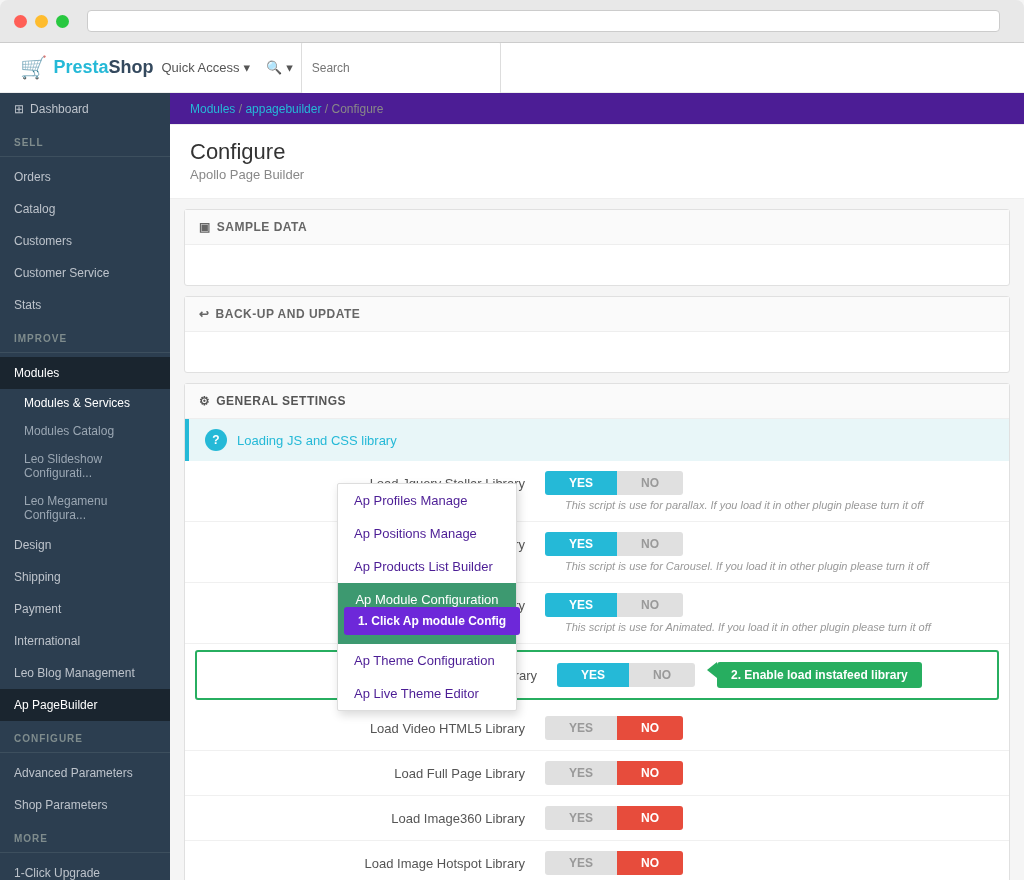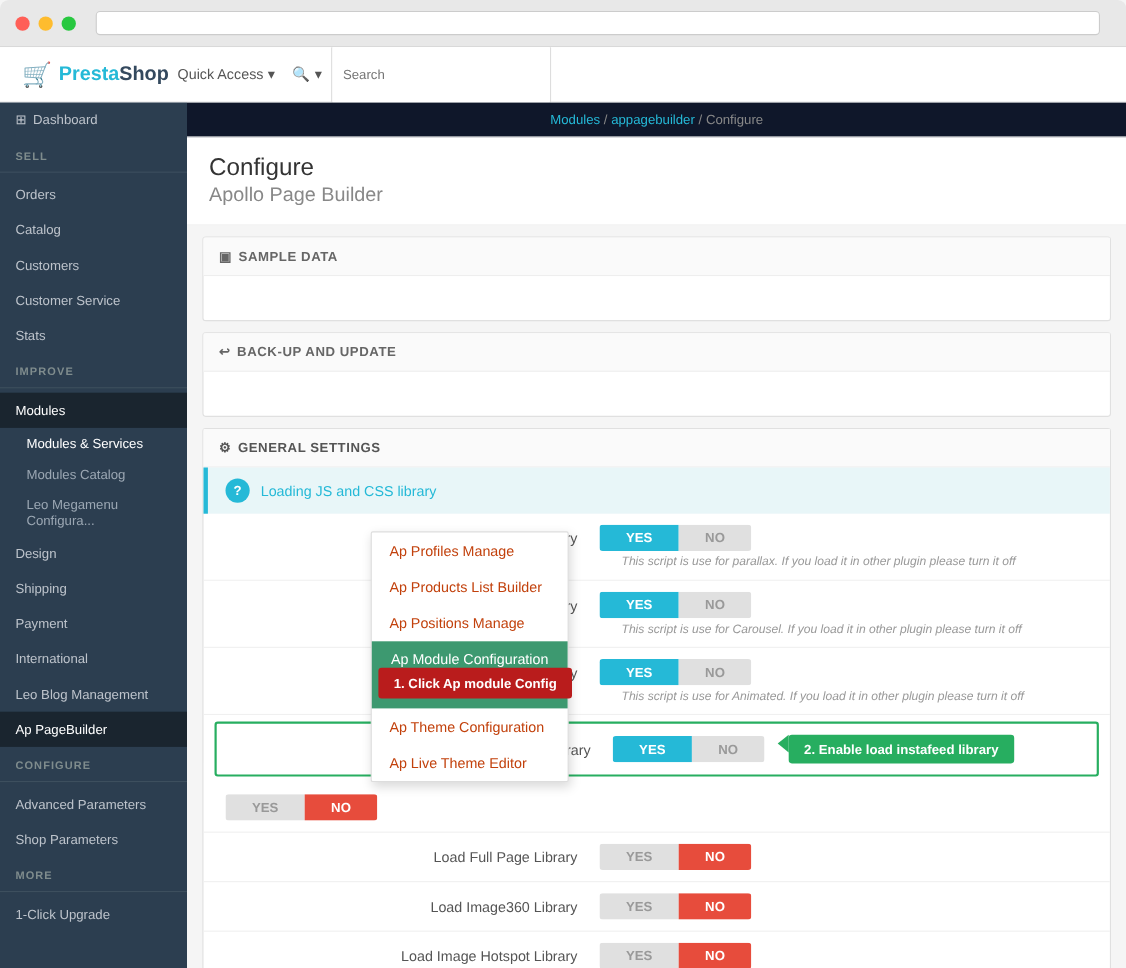--- a/index.html
+++ b/index.html
@@ -71,21 +71,21 @@
       background: white; padding: 0 20px; height: 50px;
       display: flex; align-items: center; border-bottom: 1px solid #eee;
       flex-shrink: 0;
     }
     .breadcrumb { font-size: 12px; color: #888; }
     .breadcrumb a { color: #25b9d7; text-decoration: none; }
     .breadcrumb span { color: #888; }
 
     .page-header { background: white; padding: 14px 20px 16px; border-bottom: 1px solid #eee; }
     .page-title { font-size: 22px; font-weight: normal; color: #333; }
-    .page-subtitle { font-size: 18px; color: #888; margin-top: 2px; }
+    .page-subtitle { font-size: 13px; color: #888; margin-top: 2px; }
 
     
     .card { background: white; margin: 10px 14px; border: 1px solid #e0e0e0; border-radius: 3px; }
     .card-header {
       padding: 10px 14px; background: #fafafa; border-bottom: 1px solid #eee;
       font-size: 12px; color: #666; display: flex; align-items: center; gap: 6px;
       font-weight: bold; letter-spacing: 0.5px;
     }
 
     
@@ -131,28 +131,28 @@
       border-right: 10px solid #27ae60;
     }
 
     
     .dropdown-menu {
       position: absolute; background: white; border: 1px solid #ddd;
       box-shadow: 2px 4px 10px rgba(0,0,0,0.15); z-index: 100;
       min-width: 180px; border-radius: 2px;
     }
     .dropdown-item {
-      padding: 9px 16px; cursor: pointer; color: #c2410c; font-size: 13px;
+      padding: 9px 16px; cursor: pointer; color: #4c1d95; font-size: 13px;
       display: flex; align-items: center;
     }
     .dropdown-item.active { background: #3d9970; color: white; flex-direction: column; }
 
     
     .step1-callout {
-      background: #b91c1c; color: white; padding: 7px 14px;
+      background: #6d28d9; color: white; padding: 7px 14px;
       border-radius: 3px; font-size: 12px; font-weight: bold;
       margin-left: 8px; white-space: nowrap;
     }
 
     .content-inner { padding-bottom: 20px; }
     .setting-label-cell {
       width: 340px; text-align: right; padding-right: 20px; color: #555; font-size: 13px;
     }
     .setting-hint-cell {
       font-size: 11px; color: #999; font-style: italic; margin-top: 4px;
@@ -216,20 +216,23 @@
       <div class="sidebar-item active">
         <span>Modules</span>
       </div>
       <div class="sidebar-sub-item active">
         <span>Modules &amp; Services</span>
       </div>
       <div class="sidebar-sub-item">
         <span>Modules Catalog</span>
       </div>
       <div class="sidebar-sub-item">
+        <span>Leo Slideshow Configurati...</span>
+      </div>
+      <div class="sidebar-sub-item">
         <span>Leo Megamenu Configura...</span>
       </div>
       <div class="sidebar-item">
         <span>Design</span>
       </div>
       <div class="sidebar-item">
         <span>Shipping</span>
       </div>
       <div class="sidebar-item">
         <span>Payment</span>
@@ -254,21 +257,21 @@
       <div class="sidebar-section-label">MORE</div>
       <hr class="sidebar-divider">
       <div class="sidebar-item">
         <span>1-Click Upgrade</span>
       </div>
 
     </div>
 
     <div class="content">
 
-      <div style="background:#0f172a; padding: 8px 20px; border-bottom: 1px solid #eee; text-align: center;">
+      <div style="background:#4c1d95; padding: 8px 20px; border-bottom: 1px solid #eee;">
         <span class="breadcrumb">
           <a>Modules</a>
           <span> / </span>
           <a>appagebuilder</a>
           <span> / </span>
           <span>Configure</span>
         </span>
       </div>
 
       <div class="page-header">
@@ -347,20 +350,21 @@
               </div>
               <div style="display:flex; align-items:flex-start; margin-left: 12px;">
                 <div class="callout-arrow"></div>
                 <div class="callout-bubble">2. Enable load instafeed library</div>
               </div>
             </div>
           </div>
 
           <div style="padding: 10px 20px; border-bottom: 1px solid #f0f0f0;">
             <div style="display:flex; align-items:center;">
+              <div class="setting-label-cell">Load Video HTML5 Library</div>
               <div class="toggle-group">
                 <button class="toggle-btn toggle-yes-inactive">YES</button>
                 <button class="toggle-btn toggle-no-active">NO</button>
               </div>
             </div>
           </div>
 
           <div style="padding: 10px 20px; border-bottom: 1px solid #f0f0f0;">
             <div style="display:flex; align-items:center;">
               <div class="setting-label-cell">Load Full Page Library</div>
@@ -392,24 +396,24 @@
           </div>
 
         </div>
       </div>
 
       <div class="dropdown-menu" style="left: 167px; top: 390px; width: 165px;">
         <div class="dropdown-item">
           <span>Ap Profiles Manage</span>
         </div>
         <div class="dropdown-item">
+          <span>Ap Positions Manage</span>
+        </div>
+        <div class="dropdown-item">
           <span>Ap Products List Builder</span>
-        </div>
-        <div class="dropdown-item">
-          <span>Ap Positions Manage</span>
         </div>
         <div class="dropdown-item active" style="position: relative;">
           <span>Ap Module Configuration</span>
           <div class="step1-callout" style="margin-left: 10px;">1. Click Ap module Config</div>
         </div>
         <div class="dropdown-item">
           <span>Ap Theme Configuration</span>
         </div>
         <div class="dropdown-item">
           <span>Ap Live Theme Editor</span>

